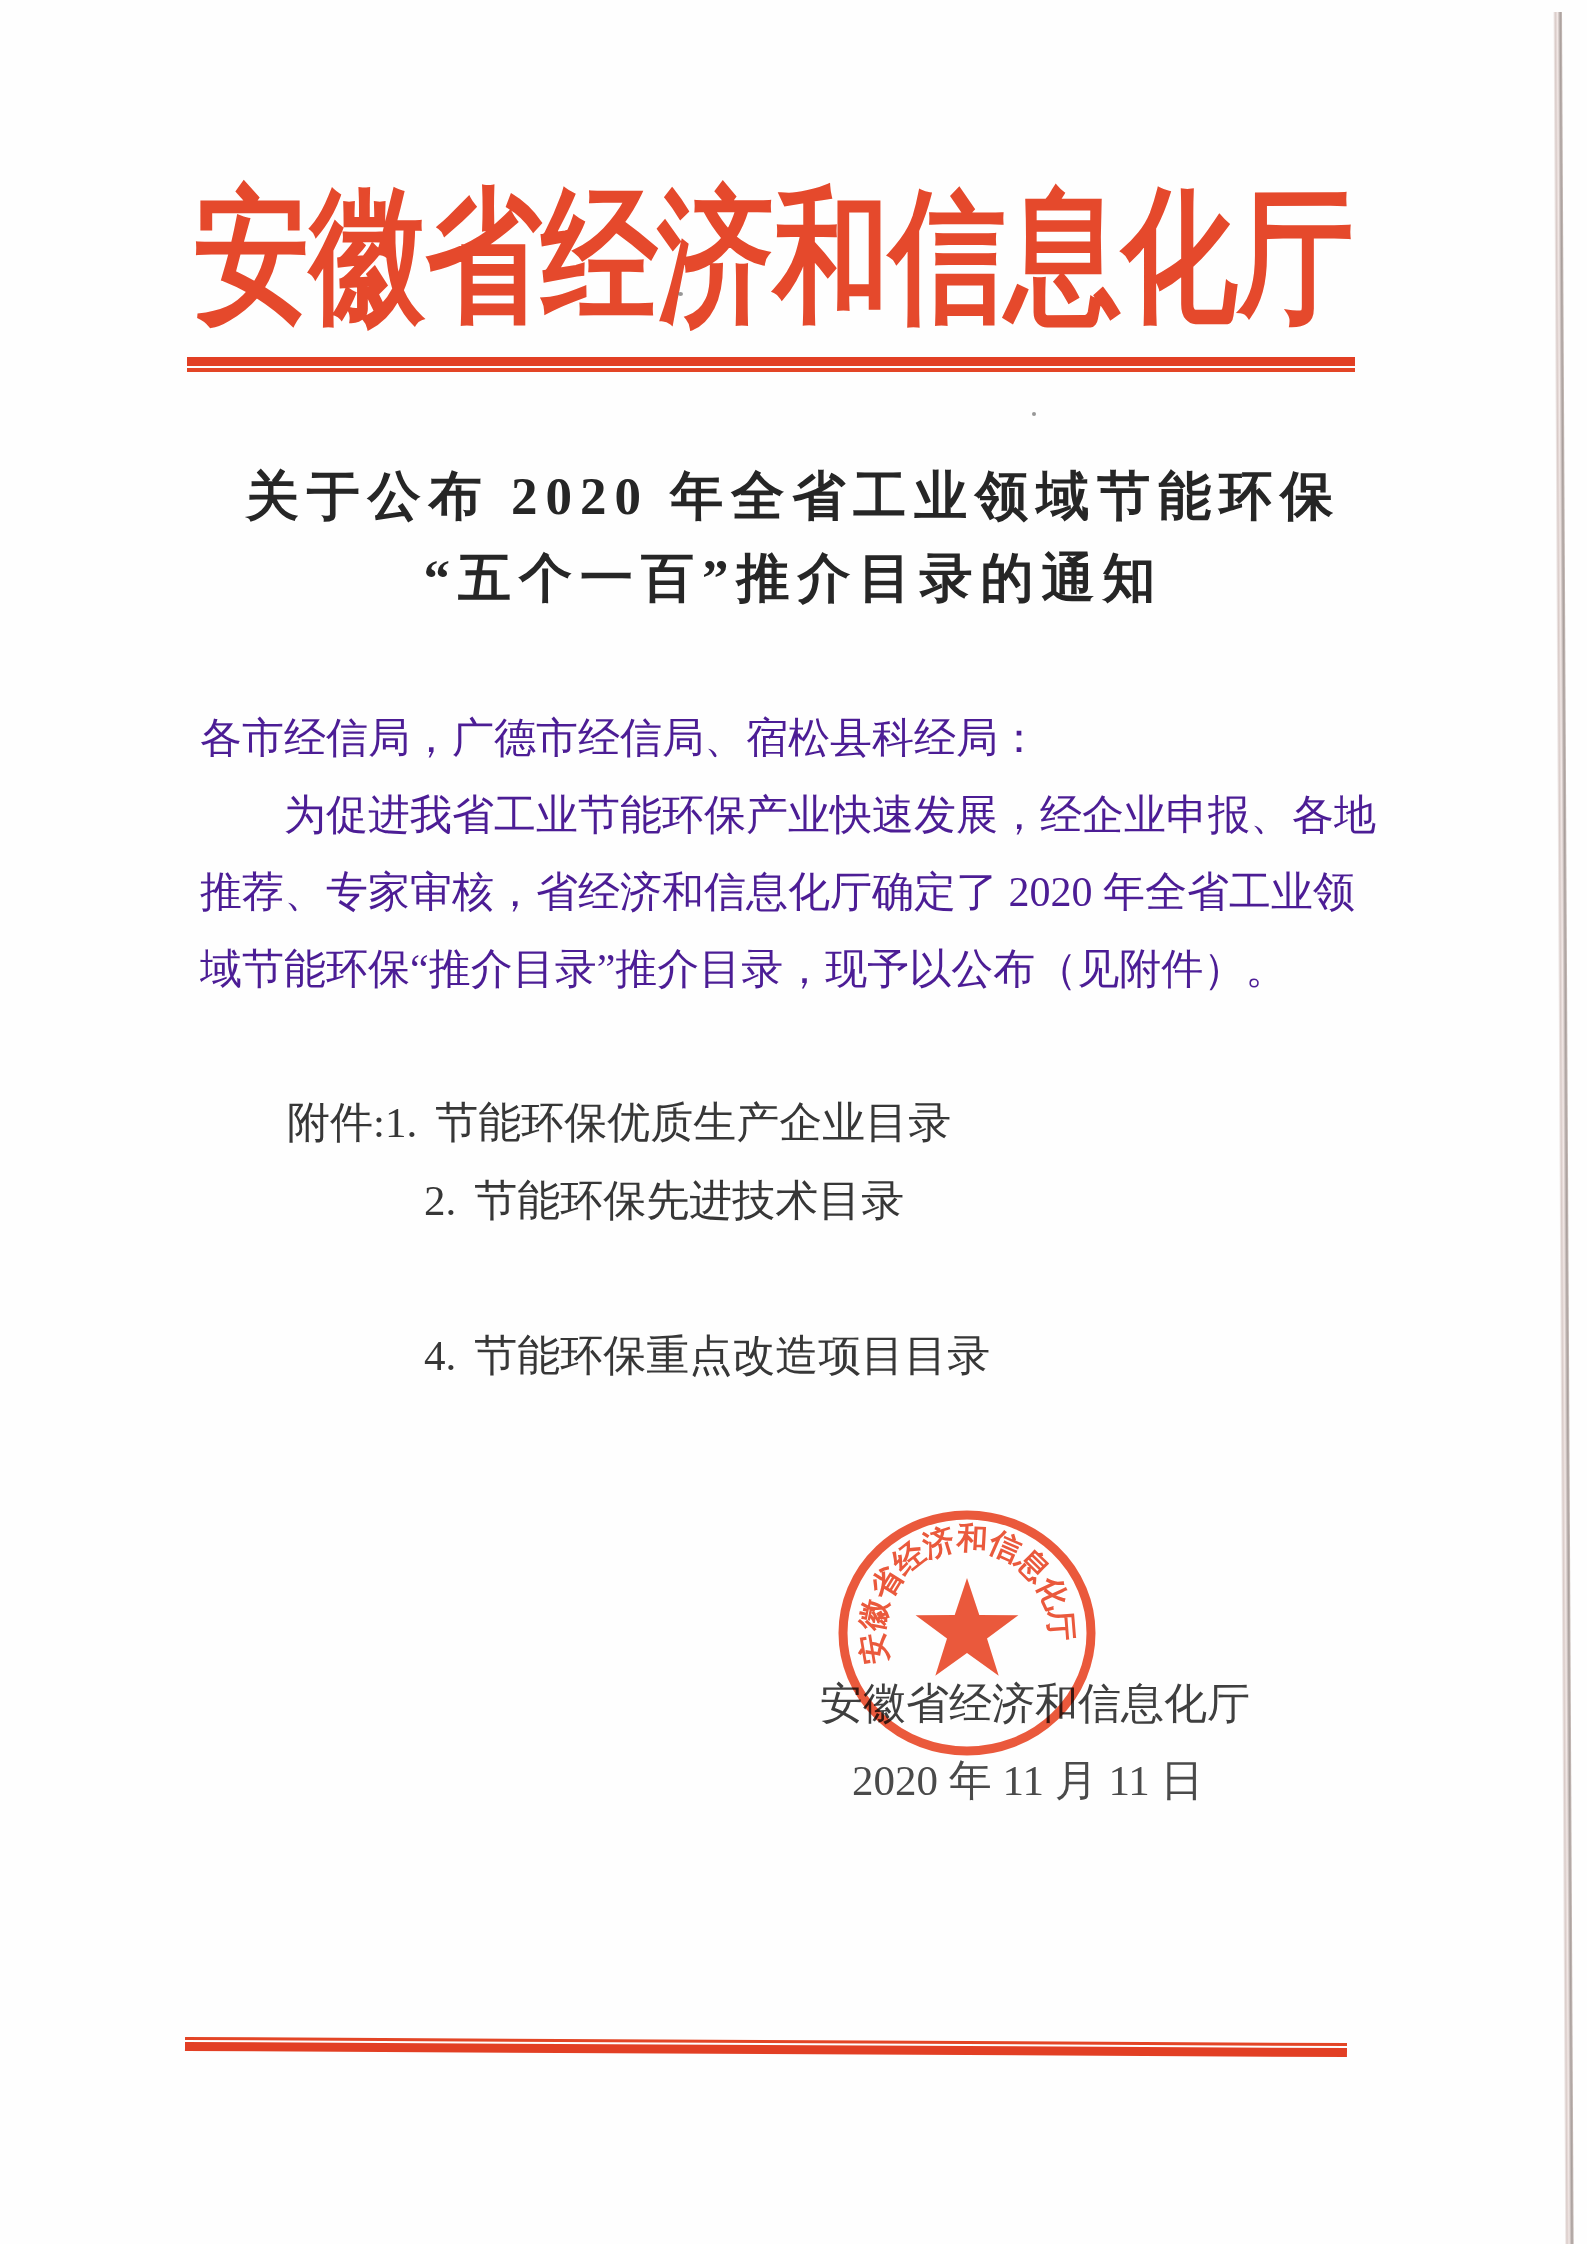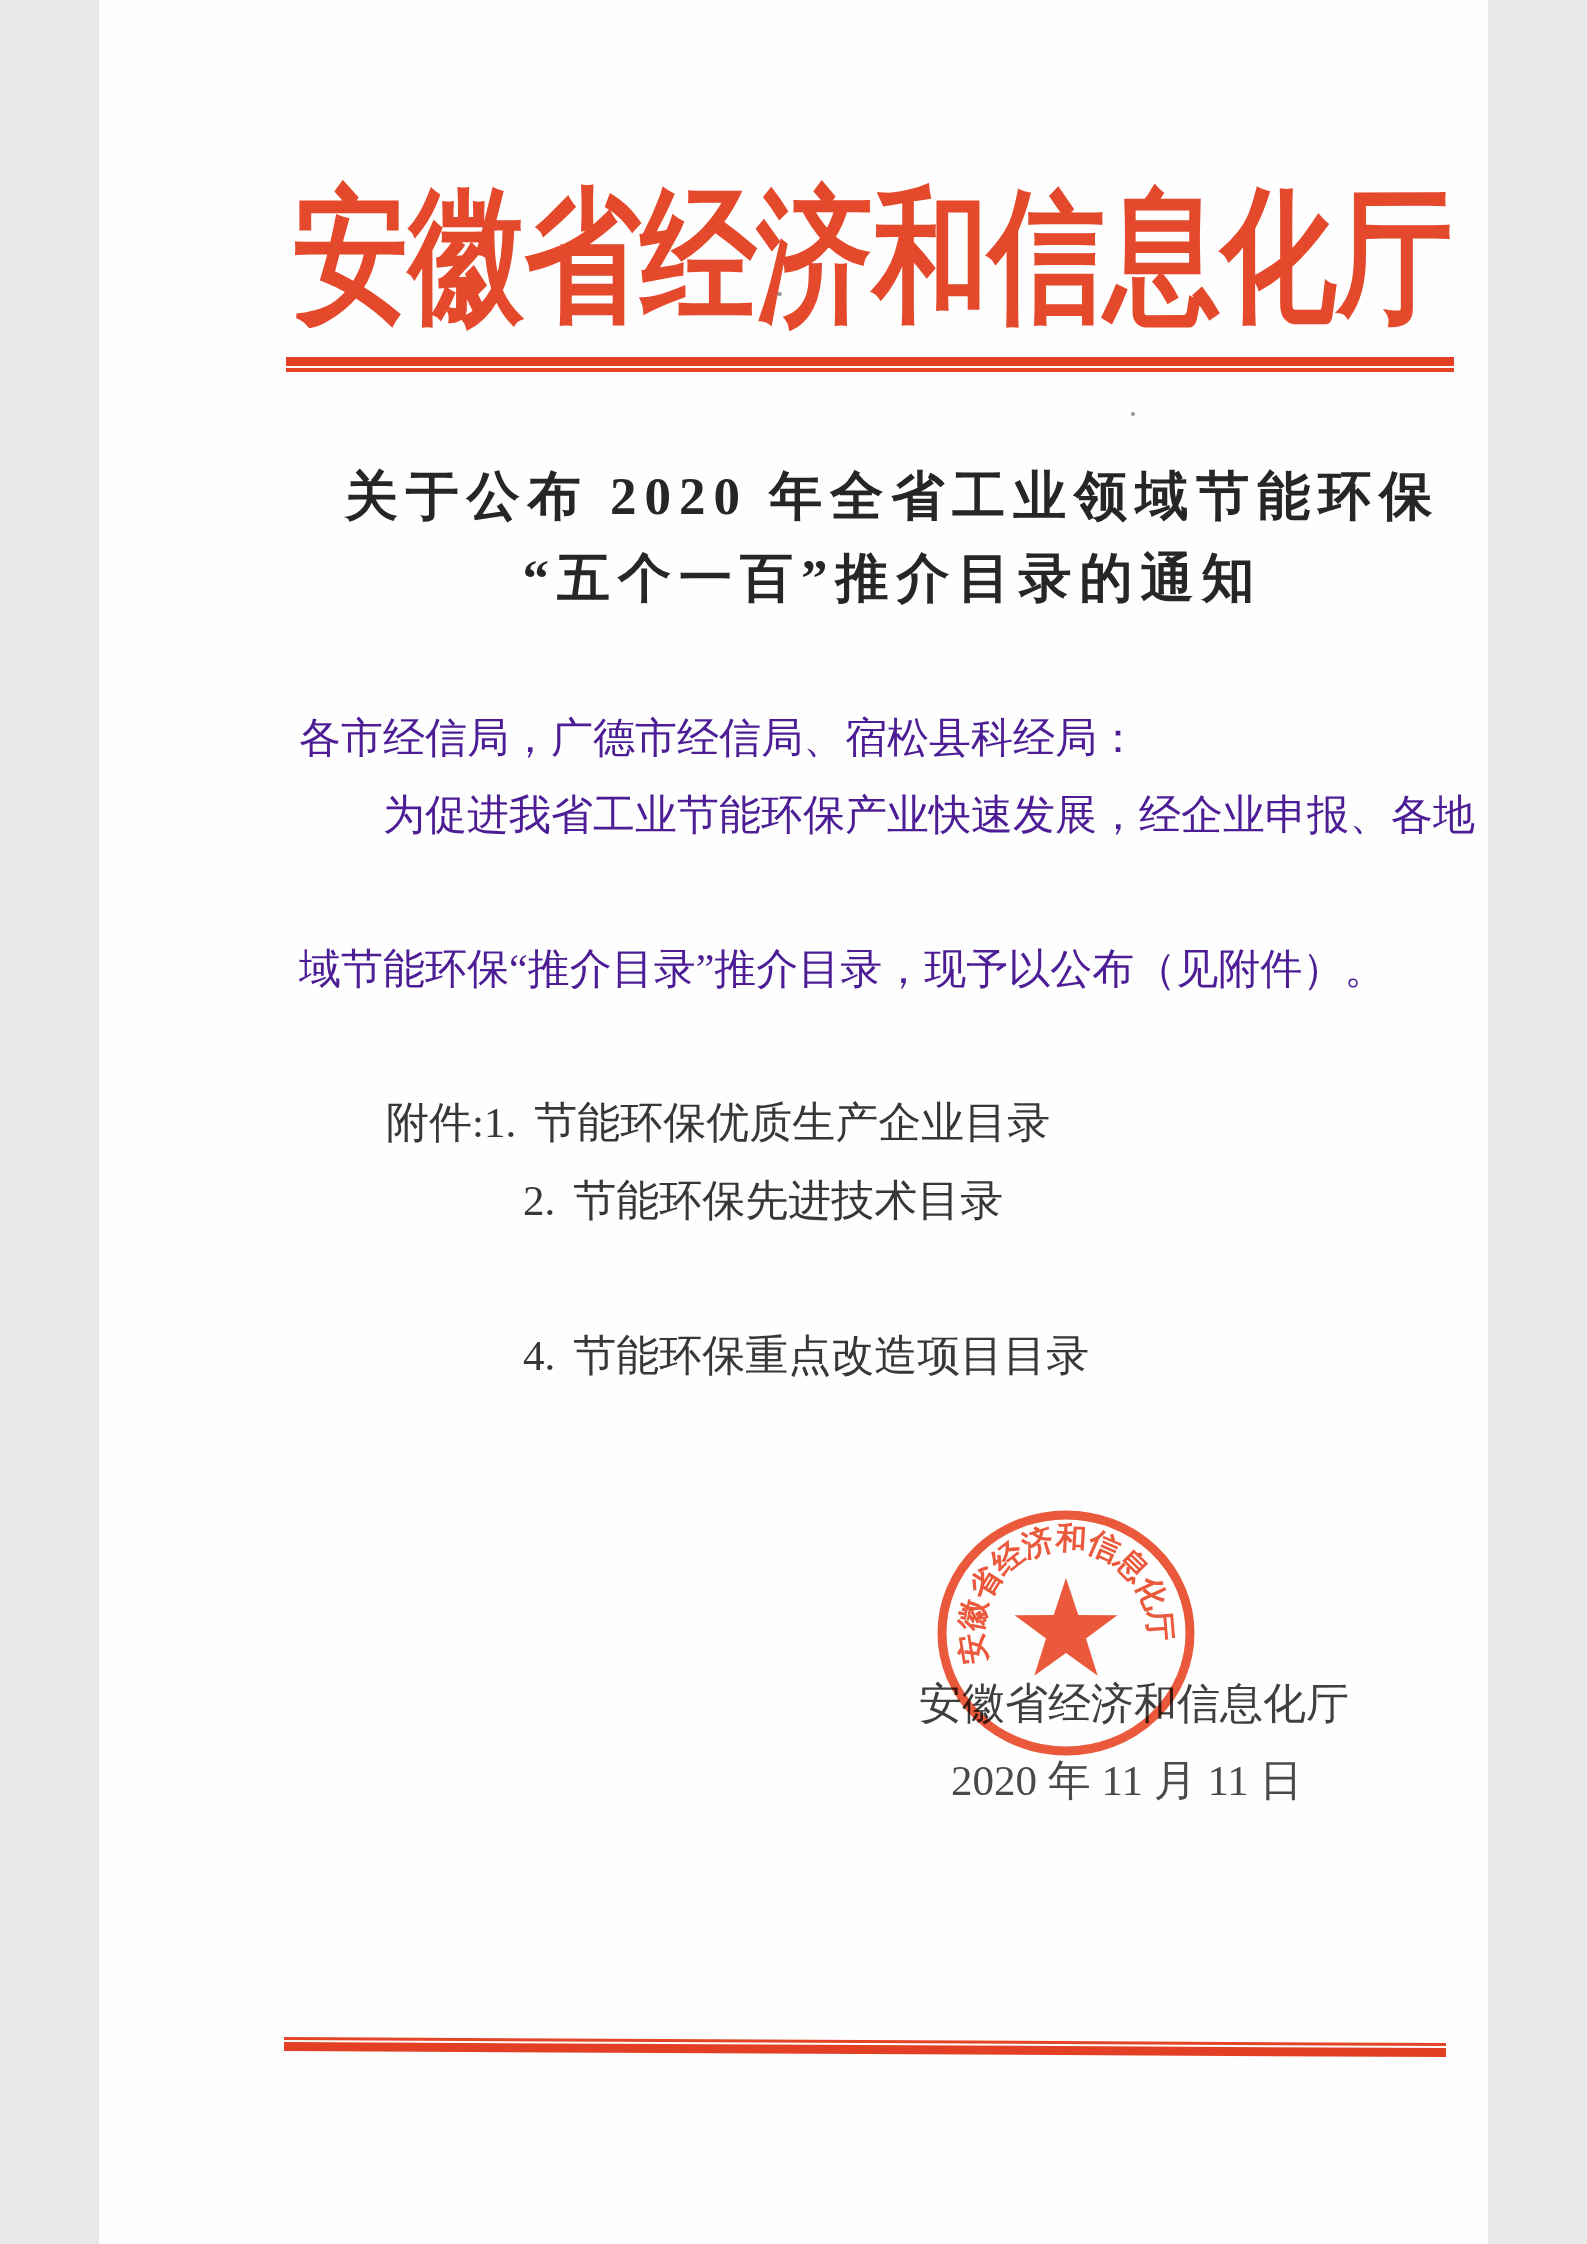--- a/index.html
+++ b/index.html
@@ -1,23 +1,22 @@
 <!DOCTYPE html>
 <html lang="zh"><head>
 <meta charset="utf-8">
 <style>
   html,body{margin:0;padding:0;background:#e9e9e9;}
   .page{
     position:relative;
-    width:1353px;height:2244px;
+    width:1587px;height:2244px;
     margin:0 auto;
     background:#fefefe;
     overflow:hidden;
     font-family:"Liberation Serif","DejaVu Serif",serif;
-    padding-left:36px;
   }
   
   .letterhead{
     position:absolute;top:185px;left:0;width:1547px;
     text-align:center;
     font-size:145px;line-height:1;
     font-weight:700;
     color:#e5492c;
     letter-spacing:0;
     transform:scaleX(0.8);
@@ -114,20 +113,21 @@
   <div class="speck speck-1"></div>
   <div class="speck speck-2"></div>
 
   <h1 class="doc-title">
     <span>关于公布 2020 年全省工业领域节能环保</span><br>
     <span>“五个一百”推介目录的通知</span>
   </h1>
 
   <div class="bodytext salutation">各市经信局，广德市经信局、宿松县科经局：</div>
   <div class="bodytext para-1">为促进我省工业节能环保产业快速发展，经企业申报、各地</div>
+  <div class="bodytext para-2">推荐、专家审核，省经济和信息化厅确定了 2020 年全省工业领</div>
   <div class="bodytext para-3">域节能环保“推介目录”推介目录，现予以公布（见附件）。</div>
 
   <div class="att-row att-row-1">
     <span class="att-label">附件:</span><span class="att-num">1.</span><span>节能环保优质生产企业目录</span>
   </div>
   <div class="att-row att-row-2">
     <span class="att-num">2.</span><span>节能环保先进技术目录</span>
   </div>
   <div class="att-row att-row-4">
     <span class="att-num">4.</span><span>节能环保重点改造项目目录</span>

